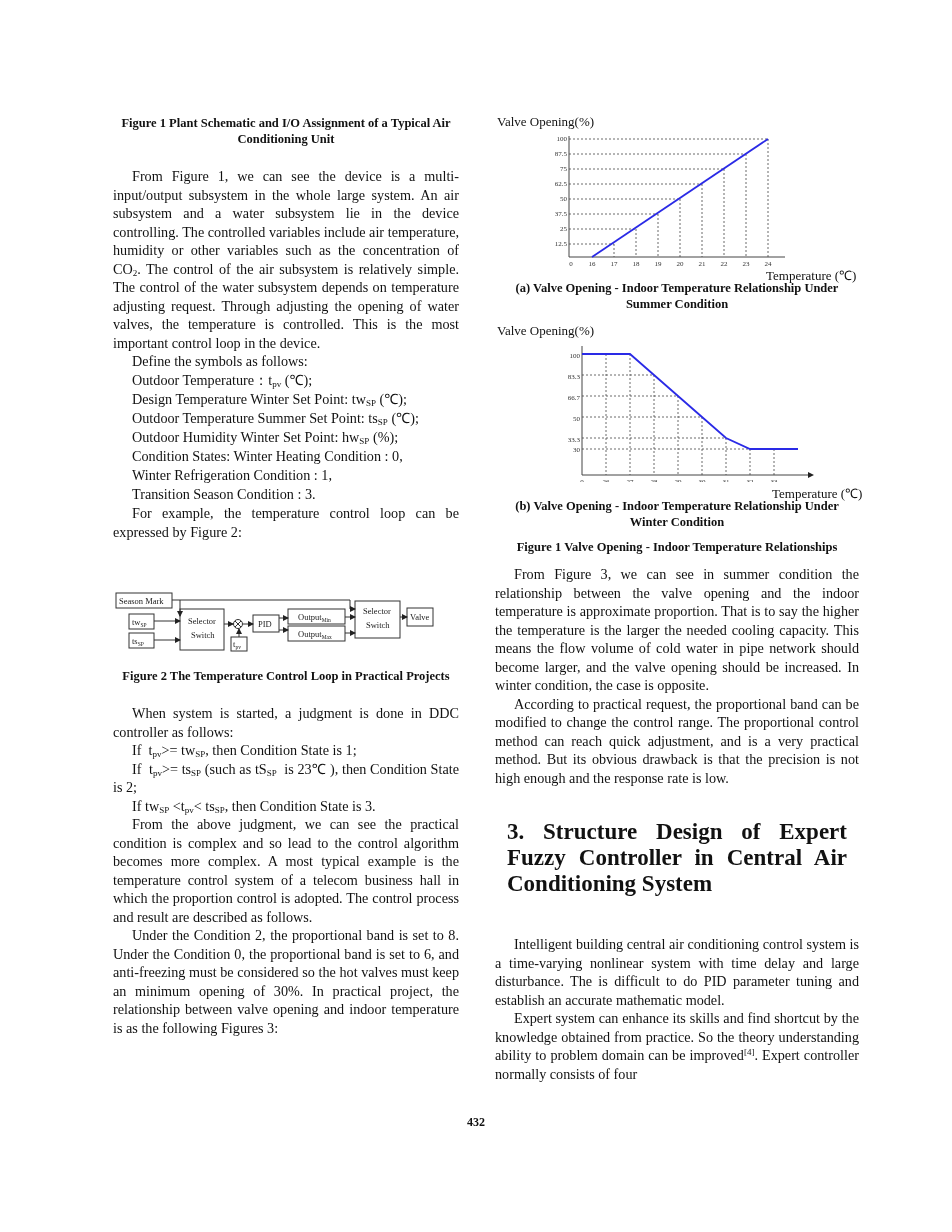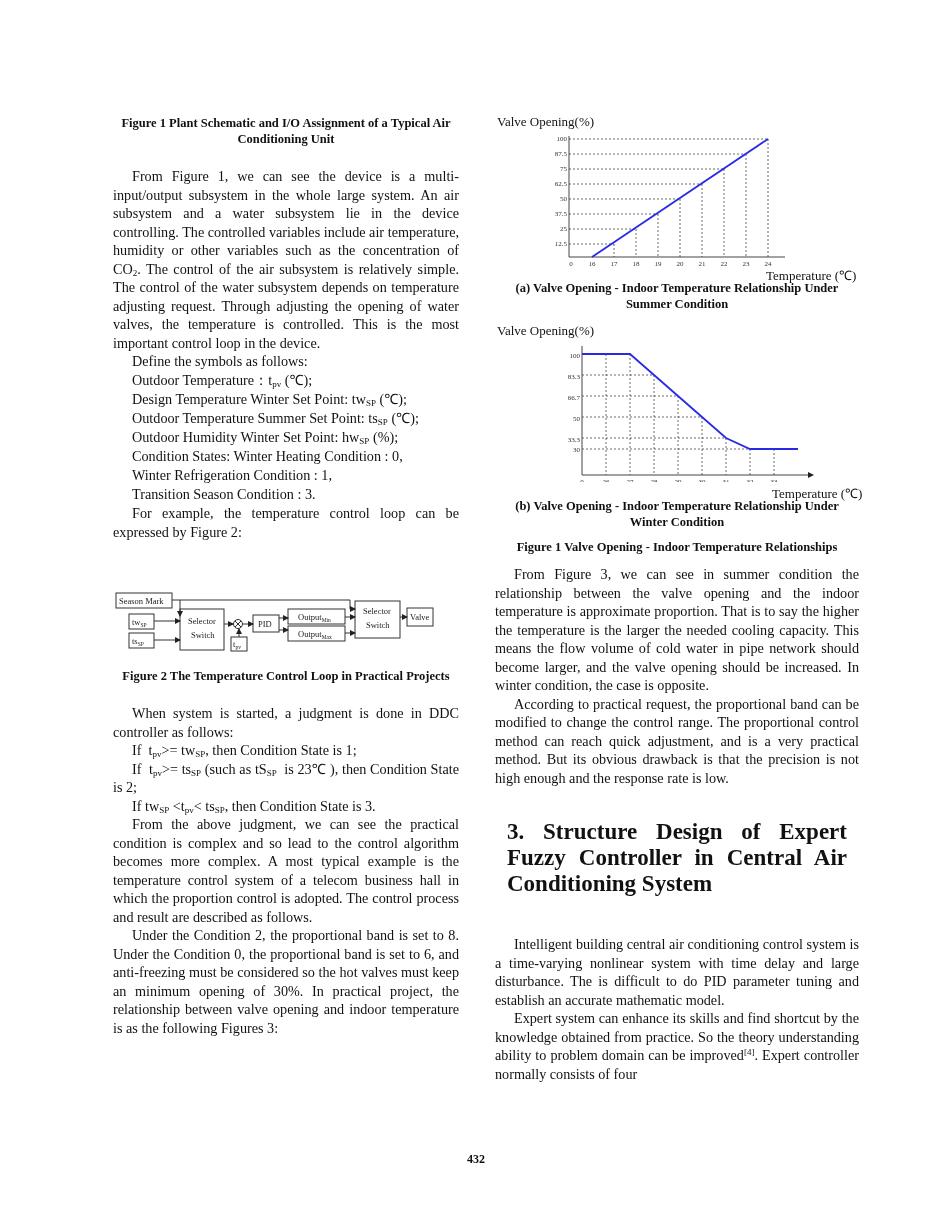--- a/index.html
+++ b/index.html
@@ -9,21 +9,21 @@
   .left { left:113px; }
   .right { left:495px; width:364px; }
   .p { text-align:justify; margin:0; }
   .ind { text-indent:19px; }
   .sym { margin:0; padding-left:19px; line-height:19px; }
   .cap { font-weight:bold; text-align:center; font-size:12.5px; line-height:16px; margin:0; }
   .heading { font-weight:bold; font-size:23px; line-height:26px; text-align:justify; text-align-last:left; margin:12px; }
   sub { font-size:9px; vertical-align:-2px; line-height:0; }
   sup { font-size:9px; vertical-align:5px; line-height:0; }
   .abs { position:absolute; }
-  .pagenum { position:absolute; left:0; width:952px; top:1152px; text-align:center; font-weight:bold; font-size:12px; }
+  .pagenum { position:absolute; left:0; width:952px; top:1115px; text-align:center; font-weight:bold; font-size:12px; }
   svg text { font-family:"Liberation Serif", serif; }
   .ylab { font-size:13px; }
   .xunit { font-size:13px; }
 </style>
 </head>
 <body>
 
 <div class="col left" style="top:115px;">
   <p class="cap">Figure 1 Plant Schematic and I/O Assignment of a Typical Air Conditioning Unit</p>
   <div style="height:20px"></div>

